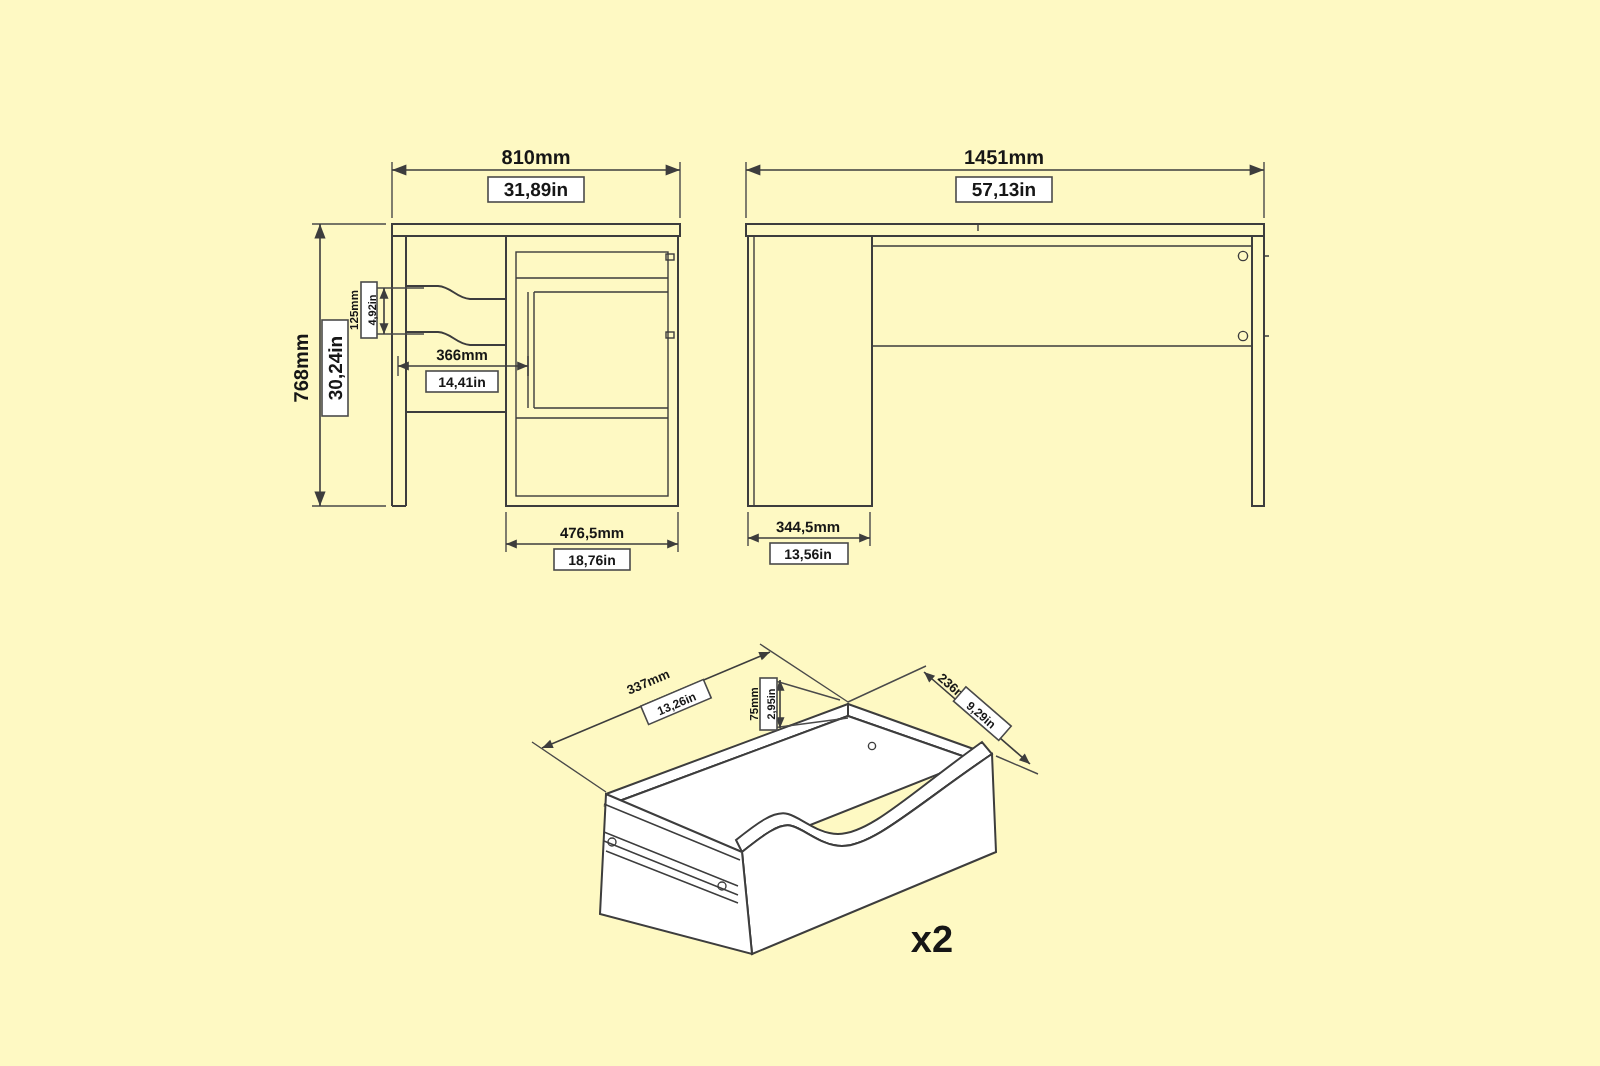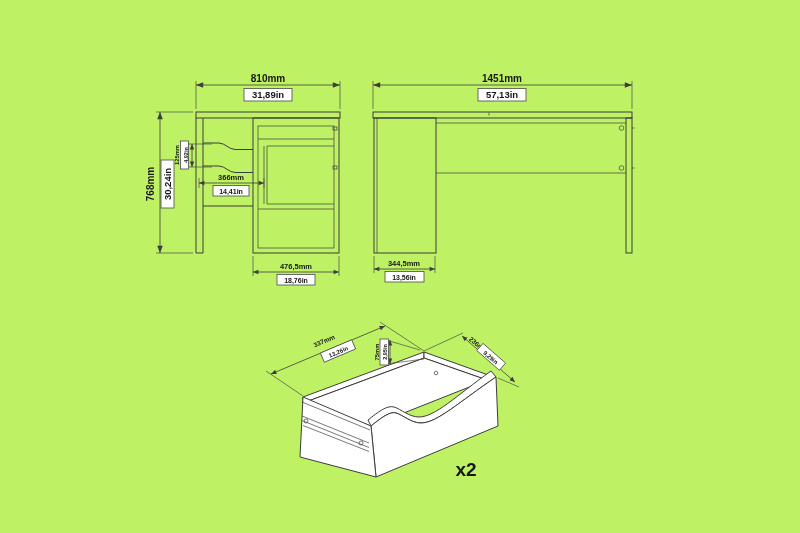--- a/index.html
+++ b/index.html
@@ -1,16 +1,16 @@
 <!DOCTYPE html>
 <html><head>
 <meta charset="utf-8">
 <style>
   html,body{margin:0;padding:0;background:#ffffff;}
-  .canvas{position:relative;width:800px;height:533px;background:#bef264;overflow:hidden;
+  .canvas{position:relative;width:800px;height:533px;background:#fef9c3;overflow:hidden;
           font-family:"Liberation Sans",sans-serif;}
   svg text{font-family:"Liberation Sans",sans-serif;font-weight:bold;fill:#161616;}
   .ln{fill:none;stroke:#3d3d3d;stroke-width:1;}
   .lnt{fill:none;stroke:#3d3d3d;stroke-width:0.7;}
   .fw{fill:#ffffff;stroke:#3d3d3d;stroke-width:1;}
   .dim{fill:none;stroke:#3d3d3d;stroke-width:0.8;}
   .ext{fill:none;stroke:#4a4a4a;stroke-width:0.7;}
   .ibox{fill:#ffffff;stroke:#4a4a4a;stroke-width:0.8;}
   .t10{font-size:10px;} .t95{font-size:9.5px;} .t75{font-size:7.5px;}
   .t7{font-size:7px;} .t65{font-size:6.5px;} .t6{font-size:6px;}

